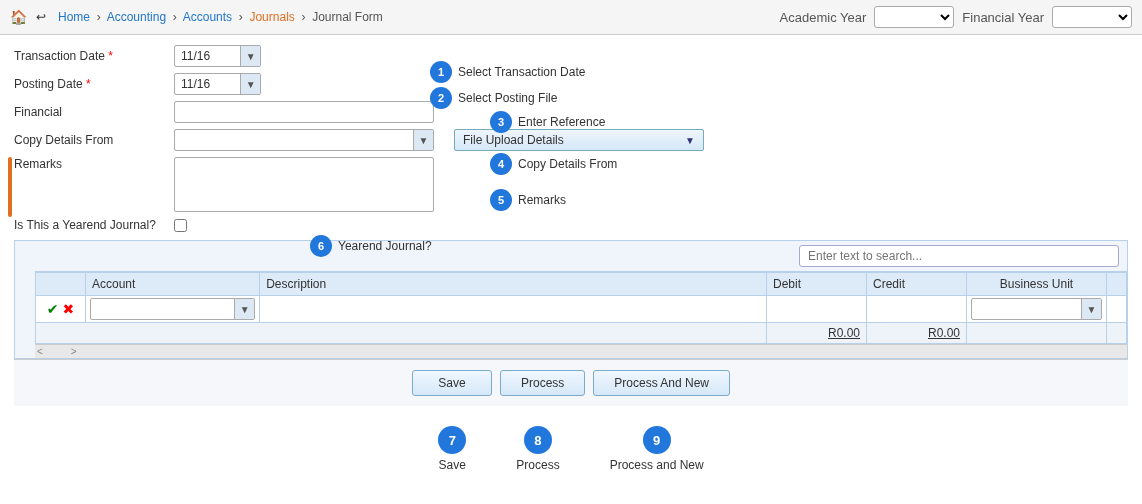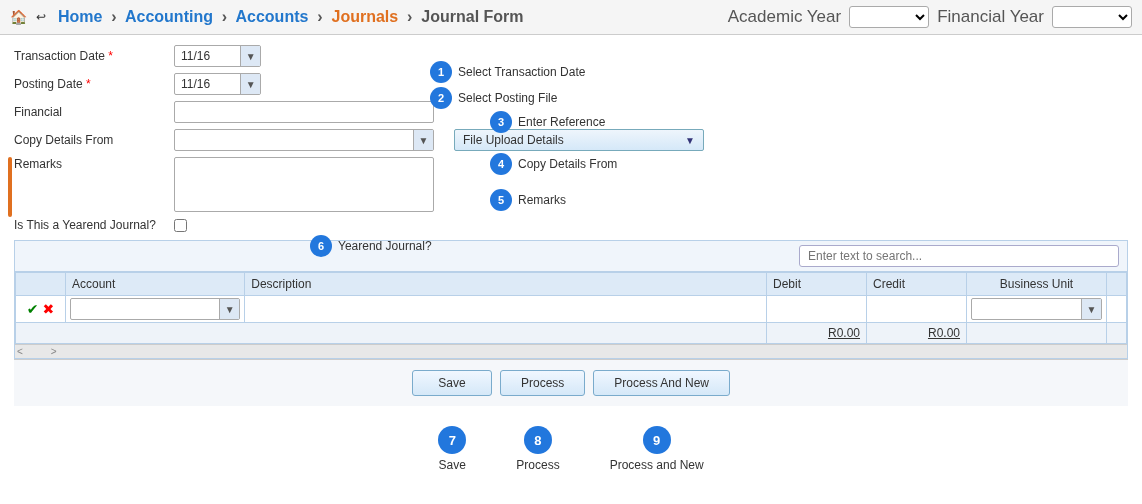--- a/index.html
+++ b/index.html
@@ -6,25 +6,25 @@
     body { font-family: Arial, sans-serif; font-size: 12px; background: #fff; color: #333; }
 
     
     .top-nav {
       display: flex; align-items: center; padding: 6px 10px;
       border-bottom: 1px solid #ccc; background: #f5f5f5;
     }
     .top-nav .icons { display: flex; gap: 4px; margin-right: 8px; }
     .nav-icon { width: 18px; height: 18px; display: inline-flex; align-items: center; justify-content: center; cursor: pointer; }
     .home-icon { color: #c8860a; font-size: 14px; }
-    .breadcrumb { font-size: 16px; color: #555; flex: 1; font-weight: bold; }
+    .breadcrumb { font-size: 12px; color: #555; flex: 1; }
     .breadcrumb a { color: #2277cc; text-decoration: none; }
     .breadcrumb span { color: #555; }
     .top-right { display: flex; align-items: center; gap: 8px; margin-left: auto; }
-    .top-right label { font-size: 17px; color: #555; }
+    .top-right label { font-size: 13px; color: #555; }
     .top-right select {
       height: 22px; border: 1px solid #aaa; border-radius: 3px;
       font-size: 11px; background: #fff; padding: 0 4px; min-width: 80px;
     }
 
     
     .main-container { padding: 10px 14px; }
     .form-row {
       display: flex; align-items: center; margin-bottom: 6px; position: relative;
     }
@@ -60,21 +60,21 @@
     }
     .file-upload-btn .arrow { color: #337; font-size: 10px; }
     .left-orange-bar {
       width: 4px; height: 60px; background: #e07020; position: absolute;
       left: -6px; border-radius: 2px;
     }
     .remarks-row { position: relative; }
 
     
     .grid-section {
-      border: 1px solid #b8d0e8; margin-top: 8px; background: #f0f5fb;
+      border: 1px solid #b8d0e8; margin-top: 8px; background: #f0f5fb; padding-left: 20px;
     }
     .grid-search-bar {
       padding: 4px 8px; text-align: right; background: #f0f5fb; border-bottom: 1px solid #b8d0e8;
     }
     .grid-search-input {
       height: 22px; border: 1px solid #aac; border-radius: 3px;
       font-size: 12px; padding: 0 8px; width: 320px; color: #999;
       background: #fff;
     }
     .grid-table { width: 100%; border-collapse: collapse; }

